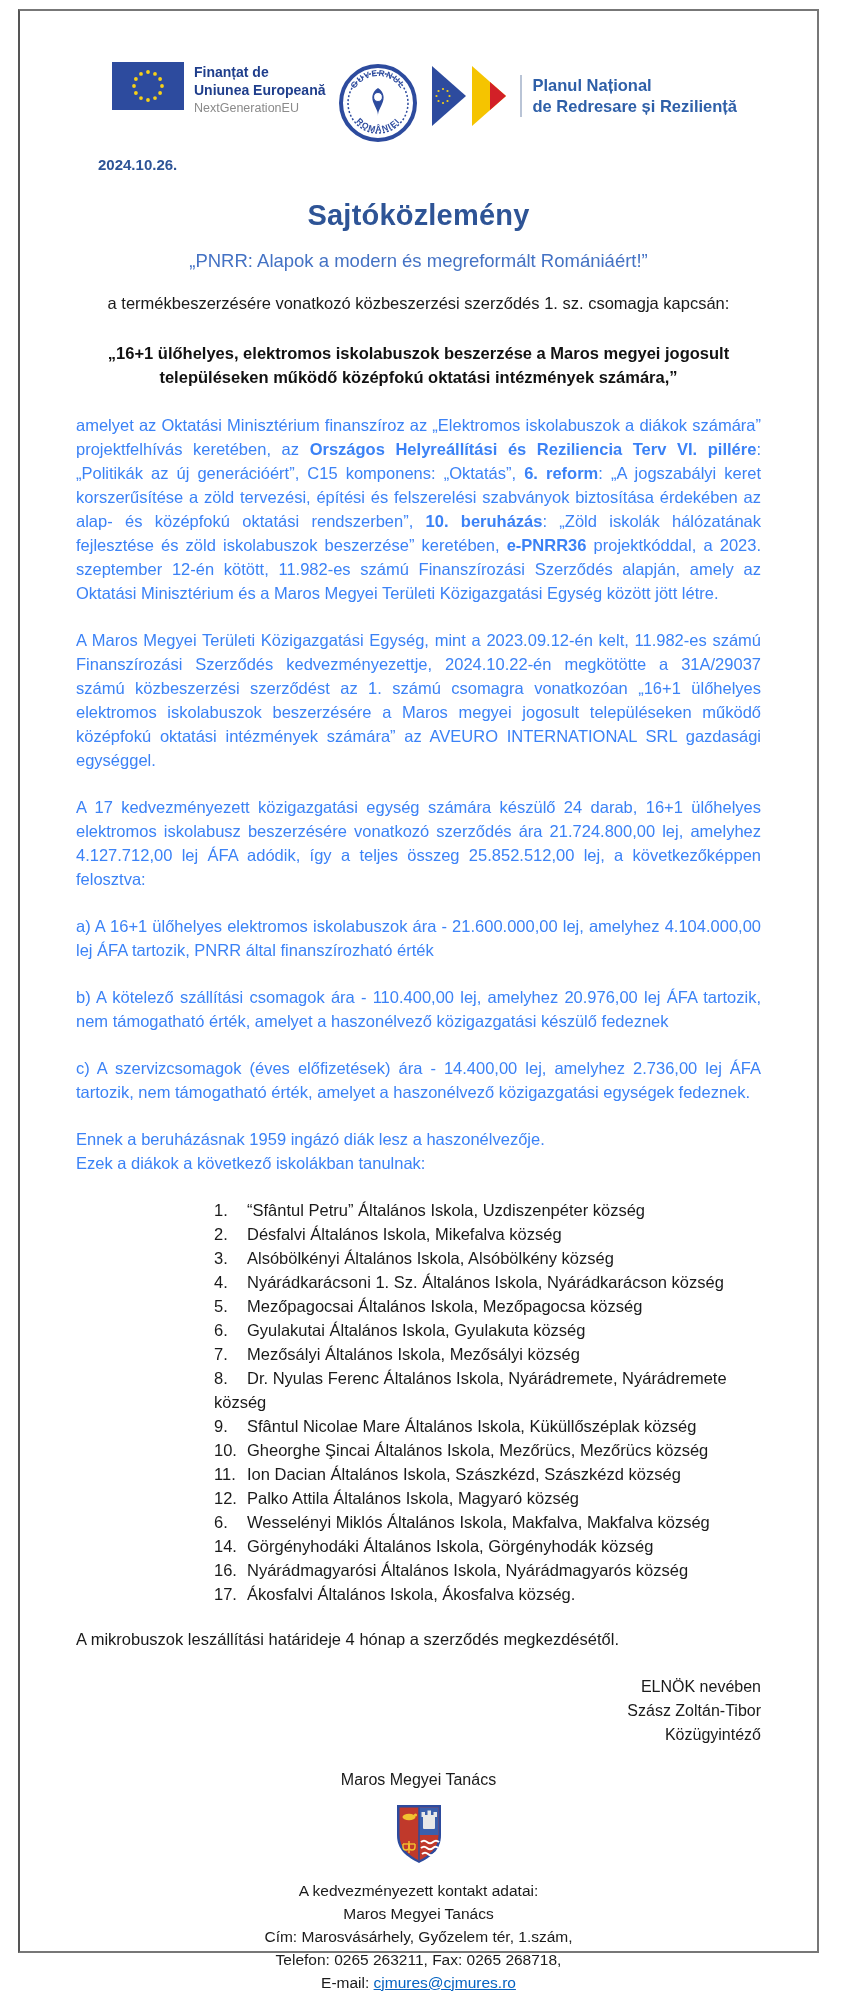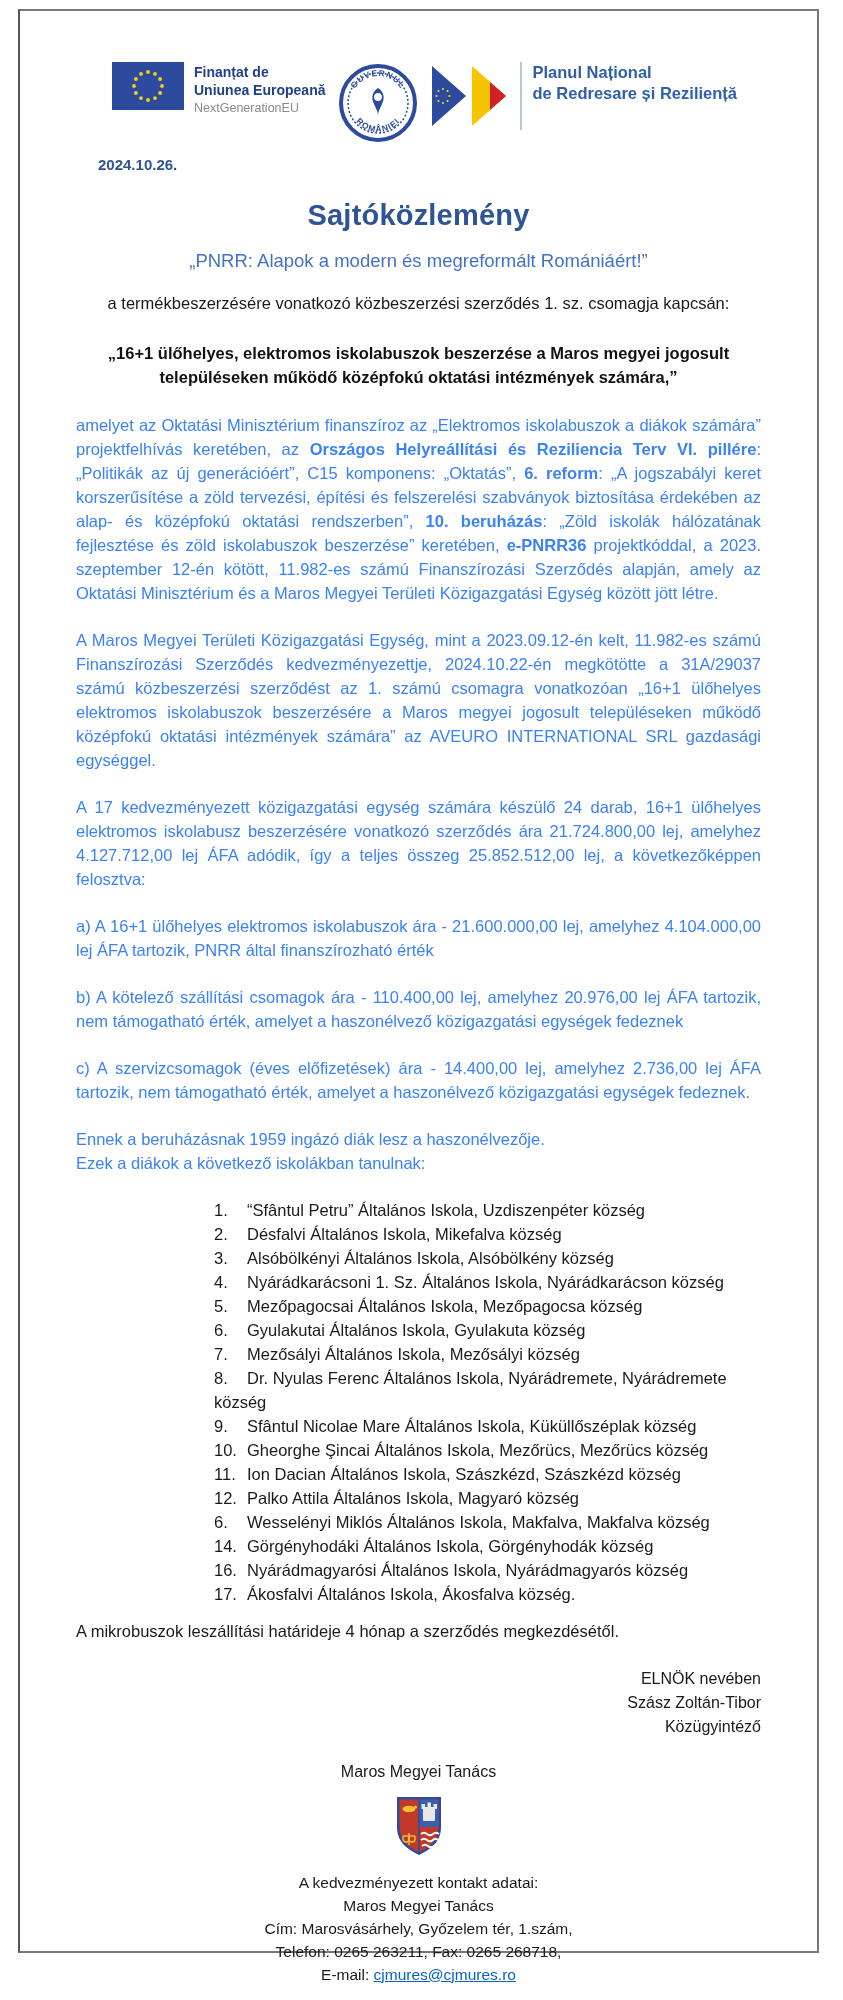--- a/index.html
+++ b/index.html
@@ -12,35 +12,35 @@
     position:absolute;left:18px;top:9px;width:801px;height:1944px;
     border:2px solid #777;border-left-color:#555;background:#fff;
     box-sizing:border-box;padding:22px 56px 0 56px;
   }
   
   .logo-row{display:flex;align-items:flex-start;justify-content:space-between;padding:0 24px 0 36px;height:86px;margin-top:29px;}
   .eu-logo{display:flex;align-items:flex-start;gap:10px;}
   .eu-text{padding-top:2px;line-height:1.25;}
   .eu-text .b1,.eu-text .b2{font-weight:bold;color:#1f3e8c;font-size:14px;}
   .eu-text .b3{color:#8a8a8a;font-size:12.5px;padding-top:2px;}
-  .pnrr-logo{display:flex;gap:10px;}
+  .pnrr-logo{display:flex;align-items:center;gap:10px;}
   .pnrr-text{border-left:2px solid #b9c4d6;padding-left:10px;line-height:1.25;
     color:#2e5fa8;font-weight:bold;font-size:16.5px;}
   
   .date{margin:8px 0 0 22px;font-weight:bold;color:#2e5496;font-size:15px;}
   .title{margin-top:26px;text-align:center;font-weight:bold;color:#2e5496;font-size:29px;letter-spacing:.2px;}
   .subtitle{margin-top:18px;text-align:center;color:#4472c4;font-size:18.5px;}
   .intro{margin-top:22px;text-align:center;color:#1a1a1a;font-size:16.5px;}
   .headline{margin-top:29px;text-align:center;font-weight:bold;color:#111;font-size:16.5px;line-height:1.45;padding:0 28px;}
   
   .para{margin-top:23px;text-align:justify;color:#3b82f6;font-size:16.5px;line-height:24px;}
   .para.no-just{text-align:left;margin-top:23px;}
   ol.schools{margin:23px 0 0 0;padding:0 0 0 138px;list-style:none;color:#1a1a1a;font-size:16.5px;line-height:24px;}
   ol.schools .num{display:inline-block;min-width:33px;}
-  .note{margin-top:16px;color:#1a1a1a;font-size:16.5px;}
+  .note{margin-top:24px;color:#1a1a1a;font-size:16.5px;}
   
   .center{text-align:center;}
   .sig{margin-top:26px;color:#1a1a1a;font-size:16px;line-height:24px;text-align:right;}
   .council{margin-top:24px;color:#1a1a1a;font-size:16px;}
   .crest{margin-top:14px;text-align:center;}
   .contact{margin-top:10px;color:#1a1a1a;font-size:15.5px;line-height:23px;}
   .contact a{color:#0563c1;text-decoration:underline;}
 </style>
 </head>
 <body>
@@ -116,21 +116,21 @@
   <div class="date">2024.10.26.</div>
   <div class="title">Sajtóközlemény</div>
   <div class="subtitle">„PNRR: Alapok a modern és megreformált Romániáért!”</div>
   <div class="intro">a termékbeszerzésére vonatkozó közbeszerzési szerződés 1. sz. csomagja kapcsán:</div>
   <div class="headline">„16+1 ülőhelyes, elektromos iskolabuszok beszerzése a Maros megyei jogosult településeken működő középfokú oktatási intézmények számára,”</div>
 
   <p class="para"><span>amelyet az Oktatási Minisztérium finanszíroz az „Elektromos iskolabuszok a diákok számára” projektfelhívás keretében, az </span><b>Országos Helyreállítási és Reziliencia Terv VI. pillére</b><span>: „Politikák az új generációért”, C15 komponens: „Oktatás”, </span><b>6. reform</b><span>: „A jogszabályi keret korszerűsítése a zöld tervezési, építési és felszerelési szabványok biztosítása érdekében az alap- és középfokú oktatási rendszerben”, </span><b>10. beruházás</b><span>: „Zöld iskolák hálózatának fejlesztése és zöld iskolabuszok beszerzése” keretében, </span><b>e-PNRR36</b><span> projektkóddal, a 2023. szeptember 12-én kötött, 11.982-es számú Finanszírozási Szerződés alapján, amely az Oktatási Minisztérium és a Maros Megyei Területi Közigazgatási Egység között jött létre.</span></p>
   <p class="para">A Maros Megyei Területi Közigazgatási Egység, mint a 2023.09.12-én kelt, 11.982-es számú Finanszírozási Szerződés kedvezményezettje, 2024.10.22-én megkötötte a 31A/29037 számú közbeszerzési szerződést az 1. számú csomagra vonatkozóan „16+1 ülőhelyes elektromos iskolabuszok beszerzésére a Maros megyei jogosult településeken működő középfokú oktatási intézmények számára” az AVEURO INTERNATIONAL SRL gazdasági egységgel.</p>
   <p class="para">A 17 kedvezményezett közigazgatási egység számára készülő 24 darab, 16+1 ülőhelyes elektromos iskolabusz beszerzésére vonatkozó szerződés ára 21.724.800,00 lej, amelyhez 4.127.712,00 lej ÁFA adódik, így a teljes összeg 25.852.512,00 lej, a következőképpen felosztva:</p>
   <p class="para">a) A 16+1 ülőhelyes elektromos iskolabuszok ára - 21.600.000,00 lej, amelyhez 4.104.000,00 lej ÁFA tartozik, PNRR által finanszírozható érték</p>
-  <p class="para">b) A kötelező szállítási csomagok ára - 110.400,00 lej, amelyhez 20.976,00 lej ÁFA tartozik, nem támogatható érték, amelyet a haszonélvező közigazgatási egységek fedeznek</p>
+  <p class="para">b) A kötelező szállítási csomagok ára - 110.400,00 lej, amelyhez 20.976,00 lej ÁFA tartozik, nem támogatható érték, amelyet a haszonélvező közigazgatási készülő fedeznek</p>
   <p class="para">c) A szervizcsomagok (éves előfizetések) ára - 14.400,00 lej, amelyhez 2.736,00 lej ÁFA tartozik, nem támogatható érték, amelyet a haszonélvező közigazgatási egységek fedeznek.</p>
 
   <p class="para no-just" style="margin-bottom:0;">
     <span style="display:block">Ennek a beruházásnak 1959 ingázó diák lesz a haszonélvezője.</span>
     <span style="display:block">Ezek a diákok a következő iskolákban tanulnak:</span>
   </p>
 
   <ol class="schools">
       <li><span class="num">1.</span><span>“Sfântul Petru” Általános Iskola, Uzdiszenpéter község</span></li>
       <li><span class="num">2.</span><span>Désfalvi Általános Iskola, Mikefalva község</span></li>

